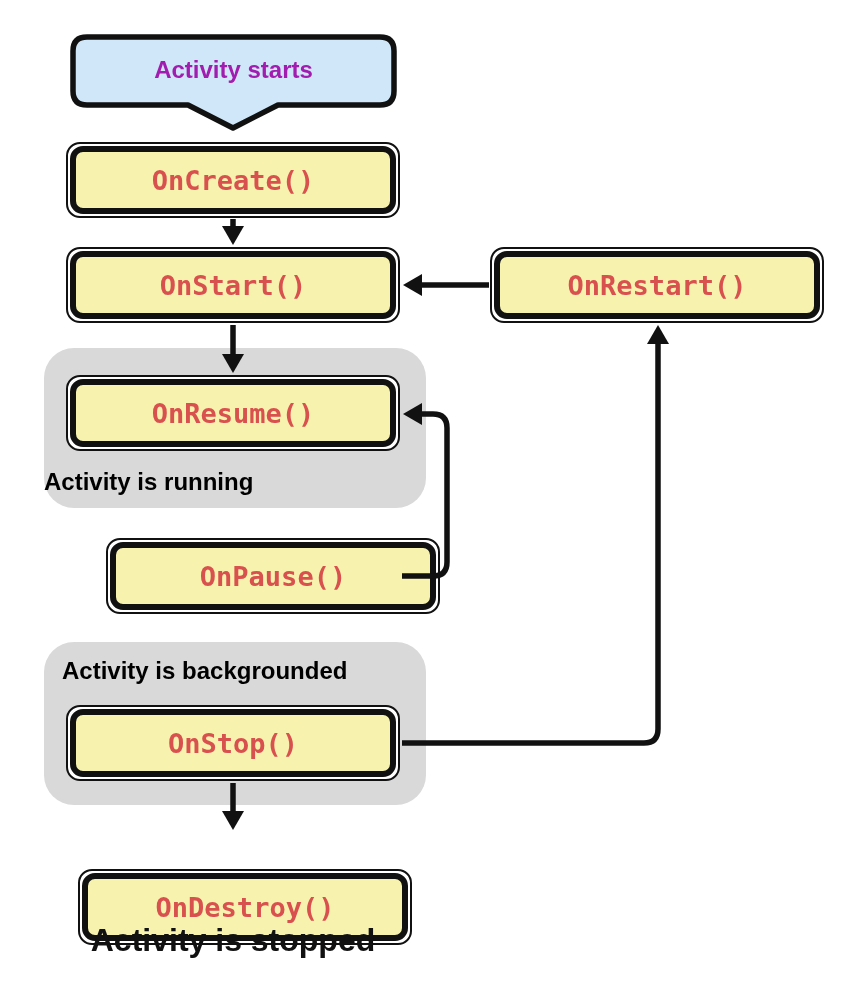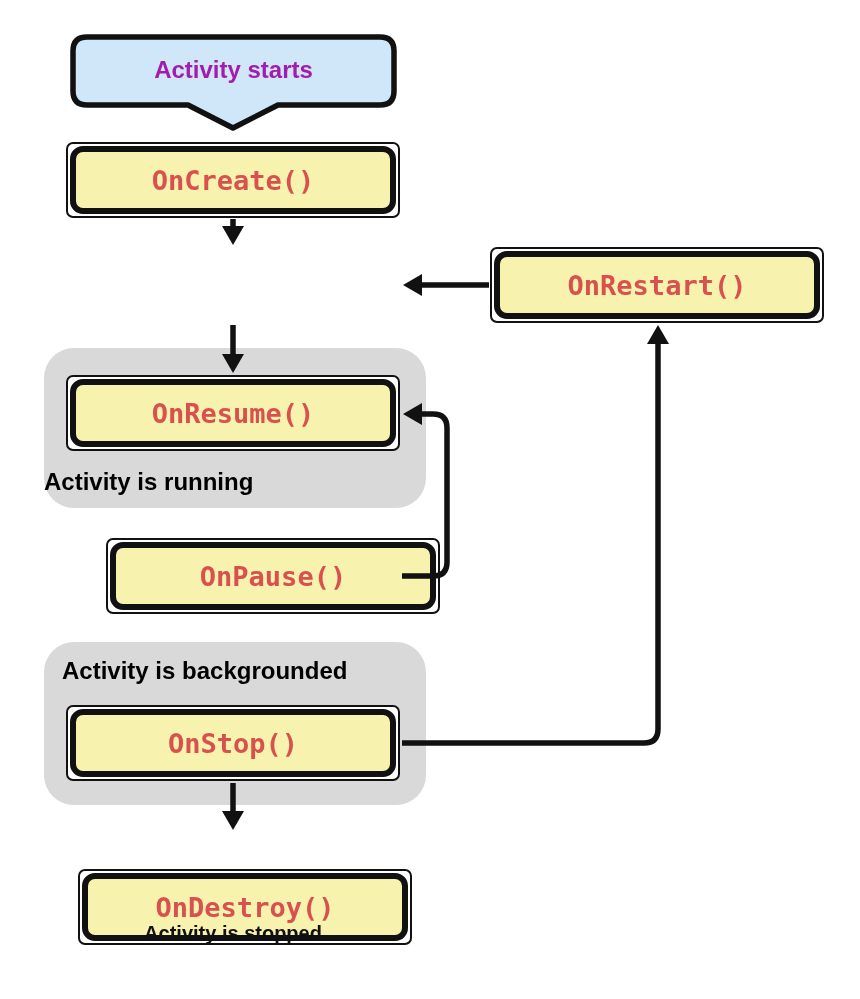--- a/index.html
+++ b/index.html
@@ -36,21 +36,21 @@
   }
   .group-label-bottom { bottom: 12px; }
   .group-label-top { top: 15px; margin-left: 18px; }
 
   .node {
     position: absolute;
     width: 334px;
     height: 76px;
     box-sizing: border-box;
     border: 2.5px solid #111111;
-    border-radius: 7px;
+    border-radius: 14px;
     padding: 2px;
     background: #ffffff;
   }
   .node-inner {
     width: 100%;
     height: 100%;
     box-sizing: border-box;
     border: 6px solid #111111;
     border-radius: 13px;
     background: #f7f2ae;
@@ -84,21 +84,21 @@
     color: #a21caf;
     z-index: 3;
   }
   .caption-stopped {
     position: absolute;
     left: 66px;
     top: 922px;
     width: 334px;
     text-align: center;
     font-weight: 700;
-    font-size: 20px;
+    font-size: 32px;
     color: #111111;
     z-index: 3;
   }
   .edge { fill: none; stroke: #111111; stroke-width: 5.5; }
   .edge-head { fill: #111111; stroke: none; }
   .callout-shape { fill: #cfe7f9; stroke: #111111; stroke-width: 5.5; stroke-linejoin: round; }
 </style>
 </head>
 <body>
 
@@ -111,20 +111,23 @@
     <div class="group-label group-label-top">Activity is backgrounded</div>
   </div>
 
   <svg class="layer callout-layer" width="860" height="999" viewBox="0 0 860 999">
     <path class="callout-shape" d="M 87 37 H 380 Q 394 37 394 51 V 91 Q 394 105 380 105 H 278 L 233 128 L 188 105 H 87 Q 73 105 73 91 V 51 Q 73 37 87 37 Z"></path>
   </svg>
   <div class="callout-text">Activity starts</div>
 
   <div class="node node-oncreate nodes-layer">
     <div class="node-inner">OnCreate()</div>
+  </div>
+  <div class="node node-onstart nodes-layer">
+    <div class="node-inner">OnStart()</div>
   </div>
   <div class="node node-onrestart nodes-layer">
     <div class="node-inner">OnRestart()</div>
   </div>
   <div class="node node-onresume nodes-layer">
     <div class="node-inner">OnResume()</div>
   </div>
   <div class="node node-onpause nodes-layer">
     <div class="node-inner">OnPause()</div>
   </div>

